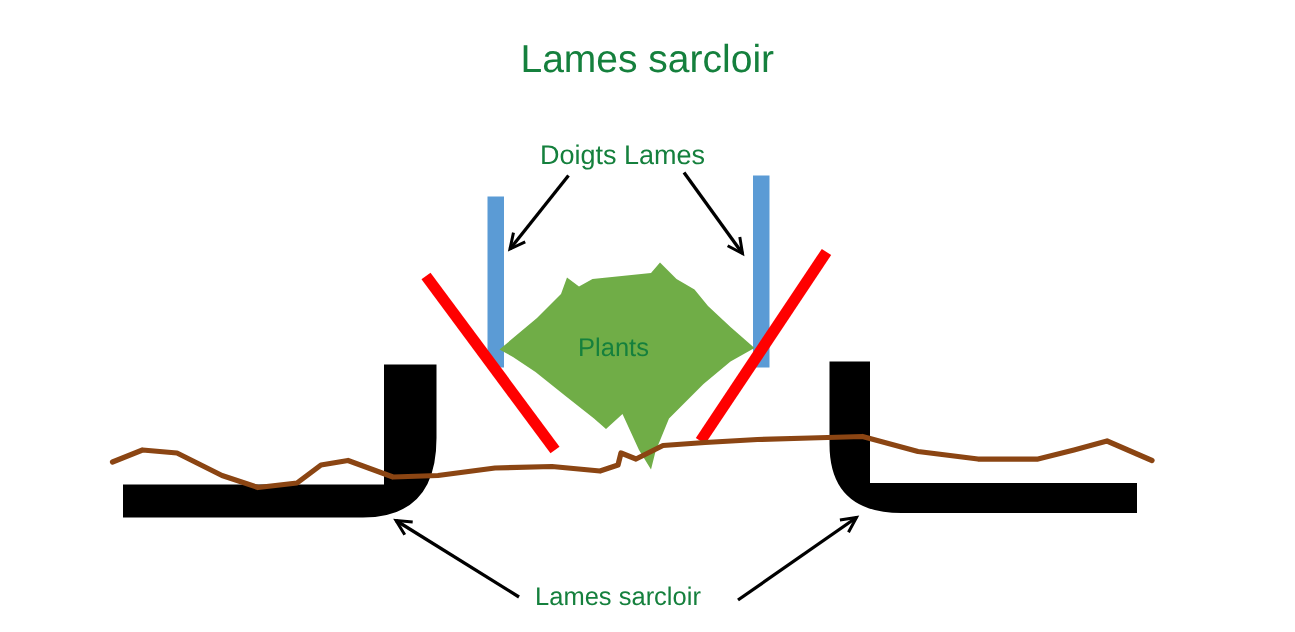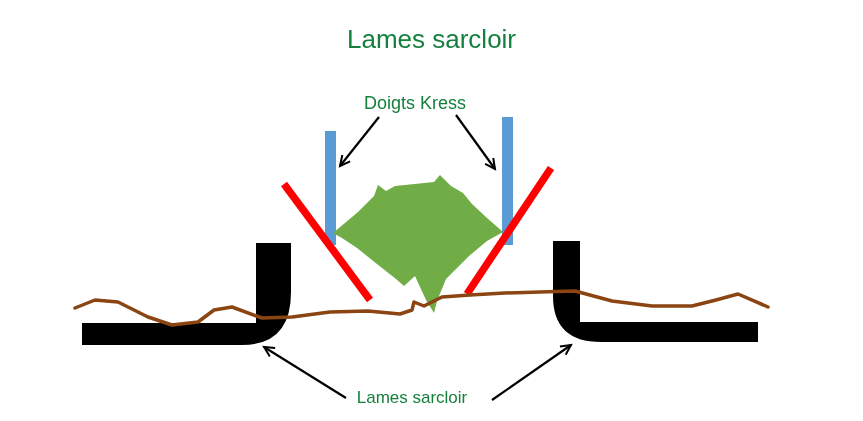--- a/index.html
+++ b/index.html
@@ -83,18 +83,19 @@
 
     <line x1="379" y1="117" x2="340" y2="166" stroke="#000000" stroke-width="2.2" marker-end="url(#openArrow)"></line>
     <line x1="456" y1="115" x2="495" y2="169" stroke="#000000" stroke-width="2.2" marker-end="url(#openArrow)"></line>
 
     <line x1="346" y1="398" x2="264" y2="347" stroke="#000000" stroke-width="2.2" marker-end="url(#openArrow)"></line>
     <line x1="492" y1="400" x2="571" y2="345" stroke="#000000" stroke-width="2.2" marker-end="url(#openArrow)"></line>
   </svg>
 
   <div class="label title">Lames sarcloir</div>
 
-  <div class="label kress-label">Doigts Kress</div>
+  <div class="label kress-label">Doigts Lames</div>
 
+  <div class="label plants-label">Plants</div>
 
   <div class="label blades-label">Lames sarcloir</div>
 
 </div>
 
 </body></html>

